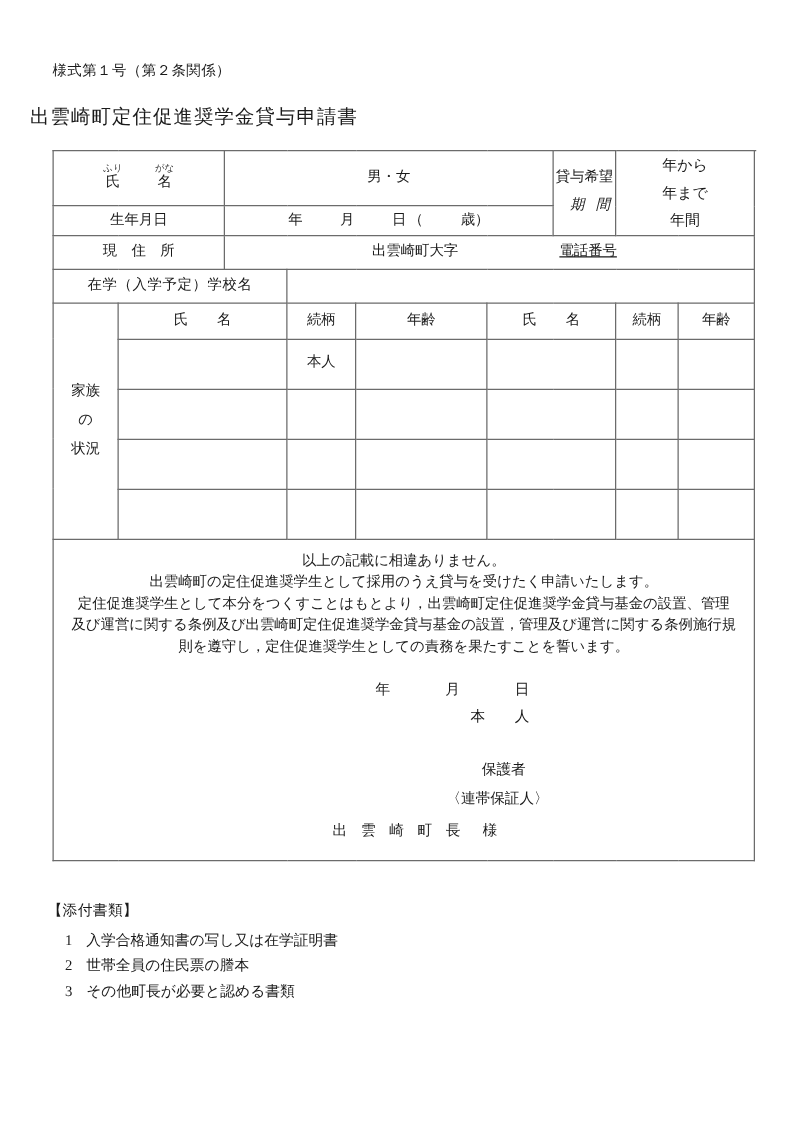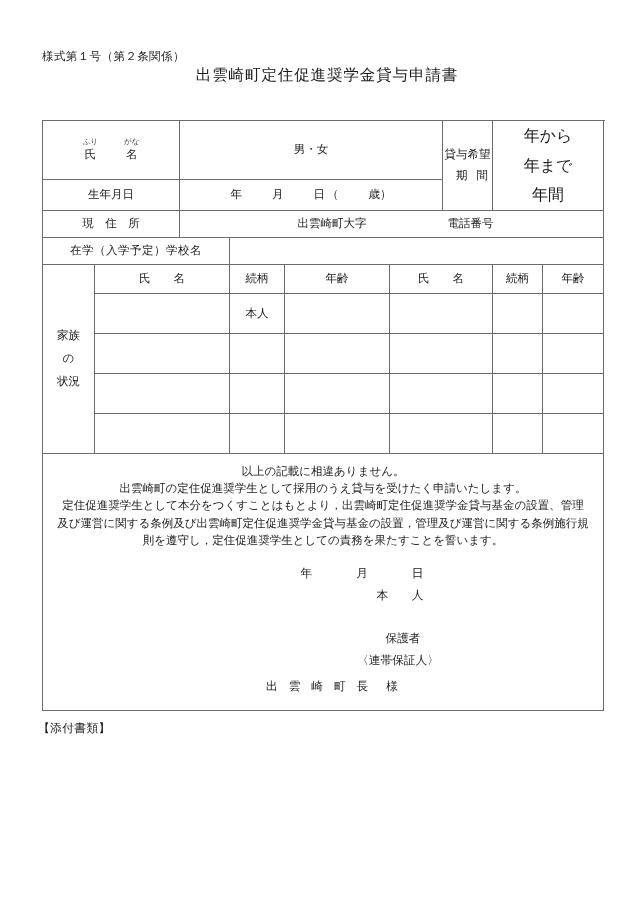--- a/index.html
+++ b/index.html
@@ -26,23 +26,23 @@
     position: absolute;
     left: 42px;
     top: 49px;
     font-size: 11.5px;
     letter-spacing: 0.4px;
     white-space: nowrap;
   }
   .doc-title {
     position: absolute;
     left: 0;
-    top: 65px;
+    top: 83px;
     width: 630px;
-    text-align: center;
+    text-align: left;
     font-size: 15.5px;
     letter-spacing: 0.9px;
     padding-left: 24px;
     box-sizing: border-box;
   }
 
   
   table.form {
     position: absolute;
     left: 42px;
@@ -96,33 +96,33 @@
     font-size: 11.5px;
   }
   .dt-line span { display: inline-block; }
   .dt-line .g1 { margin-right: 30px; }
   .dt-line .g2 { margin-right: 30px; }
   .dt-line .g3 { margin-right: 2px; }
   .dt-line .g4 { margin-left: 30px; }
 
   .two-line { line-height: 1.9; }
   .kibou-top { padding-top: 6px; }
-  .kibou-bot { padding-bottom: 6px; }
-
-  .period-lines { line-height: 1.85; font-size: 16px; }
+  .kibou-bot { padding-bottom: 6px; font-style: italic; }
+
+  .period-lines { line-height: 1.85; font-size: 12px; }
 
   .addr-row td { height: 26px; }
   .addr-inner {
     display: flex;
     align-items: center;
     font-size: 11.5px;
     justify-content: center;
   }
   .addr-val { padding-left: 8px; }
-  .tel-label { margin-left: 81px; }
+  .tel-label { margin-left: 81px; text-decoration: underline; }
 
   .school-lbl { font-size: 11.5px; letter-spacing: 0.5px; }
 
   
   .fam-vert {
     font-size: 11.5px;
     line-height: 2.0;
     letter-spacing: 0px;
     writing-mode: horizontal-tb;
   }
@@ -327,15 +327,20 @@
           <div class="sig-guarantor">〈連帯保証人〉</div>
           <div class="sig-mayor"><span>出 雲 崎 町 長</span><span class="sama">様</span></div>
         </div>
       </td>
     </tr>
   </tbody>
     </table>
 
   <div class="attach">
     <div class="attach-title">【添付書類】</div>
+    <ol>
+      <li><span class="num">1</span><span>入学合格通知書の写し又は在学証明書</span></li>
+      <li><span class="num">2</span><span>世帯全員の住民票の謄本</span></li>
+      <li><span class="num">3</span><span>その他町長が必要と認める書類</span></li>
+    </ol>
   </div>
 
 </div>
 
 </body></html>

